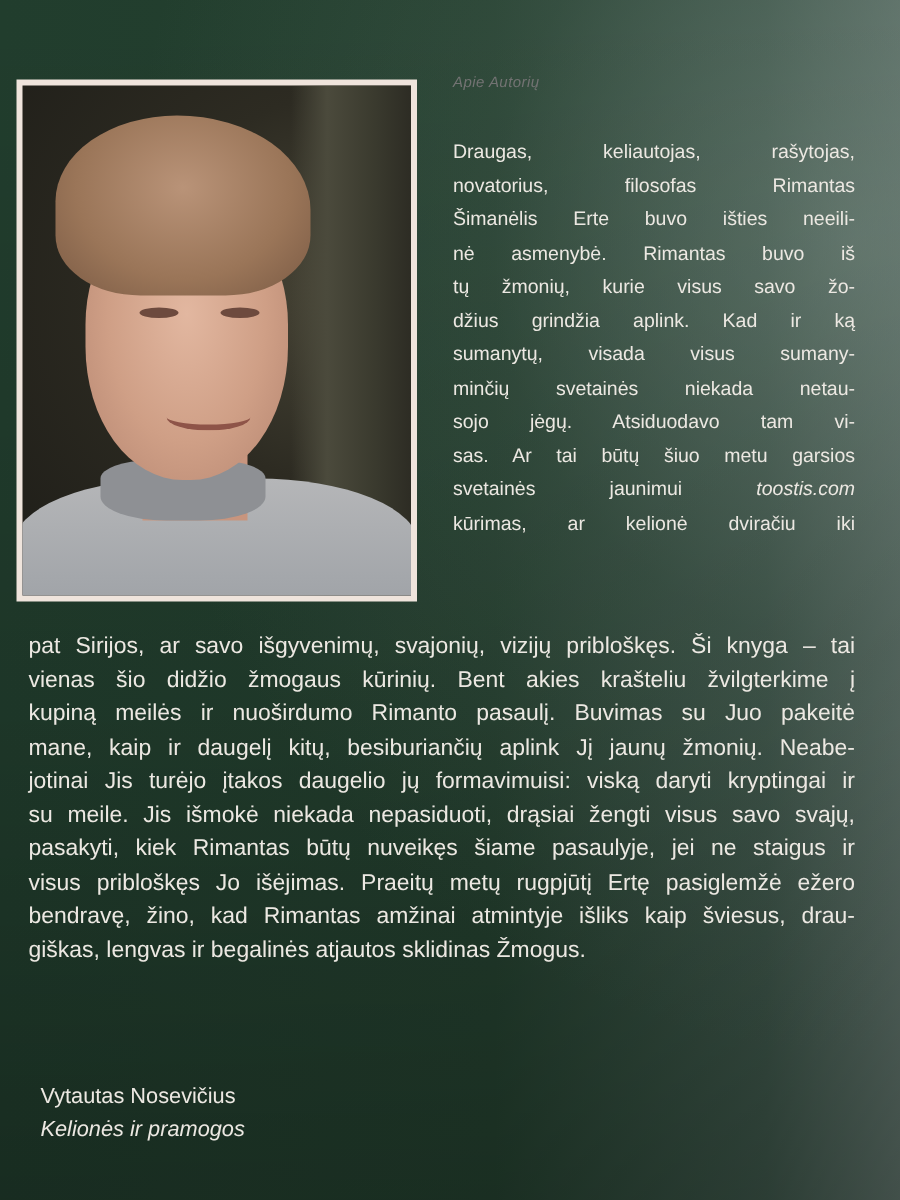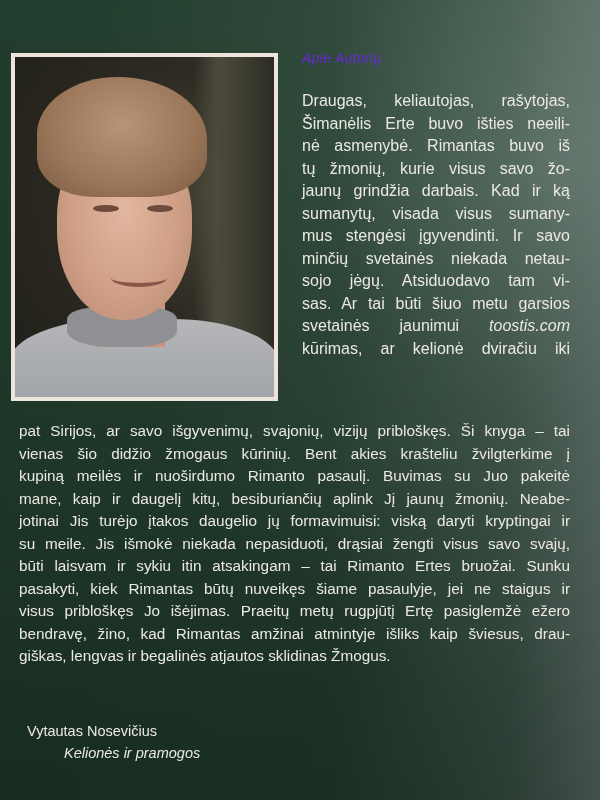--- a/index.html
+++ b/index.html
@@ -52,36 +52,36 @@
       border-radius: 40% 40% 0 0;
       background: linear-gradient(180deg, #b5b6b8 0%, #a4a7ab 60%, #9a9da2 100%);
     }
     .photo .collar {
       position: absolute; left: 52px; top: 250px; width: 110px; height: 40px;
       border-radius: 30% 30% 40% 40%;
       background: #8e9094;
     }
     .heading {
       position: absolute; left: 302px; top: 50px;
-      font-style: italic; font-size: 14px; letter-spacing: 0.3px; color: #6d28d9;
+      font-style: italic; font-size: 10px; letter-spacing: 0.3px; color: #737373;
     }
     .col-text {
       position: absolute; left: 302px; top: 90px; width: 268px;
-      font-size: 16px; line-height: 22.5px; text-align: justify; text-align-last: justify;
+      font-size: 13px; line-height: 22.5px; text-align: justify; text-align-last: justify;
     }
     .full-text {
       position: absolute; left: 19px; top: 420px; width: 551px;
       font-size: 15.3px; line-height: 22.5px; text-align: justify;
     }
     .line { display: block; white-space: nowrap; }
     .col-text .line { text-align-last: justify; text-align: justify; white-space: normal; }
     .full-text .line { text-align: justify; text-align-last: justify; white-space: normal; }
     .full-text .line.last { text-align-last: left; }
     .signature { position: absolute; left: 27px; top: 720px; font-size: 14.5px; line-height: 22px; }
-    .signature .source { font-style: italic; margin-left: 37px; }
+    .signature .source { font-style: italic; }
     em { font-style: italic; }
   </style>
 </head>
 <body>
 
 <div class="shade"></div>
 
 <div class="photo-frame">
   <div class="photo">
     <div class="tree"></div>
@@ -93,41 +93,40 @@
     <div class="eye l"></div>
     <div class="eye r"></div>
     <div class="mouth"></div>
   </div>
 </div>
 
 <div class="heading">Apie  Autorių</div>
 
 <div class="col-text">
   <span class="line">Draugas, keliautojas, rašytojas,</span>
+  <span class="line">novatorius, filosofas Rimantas</span>
   <span class="line">Šimanėlis Erte buvo išties neeili-</span>
   <span class="line">nė asmenybė. Rimantas buvo iš</span>
   <span class="line">tų žmonių, kurie visus savo žo-</span>
-  <span class="line">jaunų grindžia darbais. Kad ir ką</span>
+  <span class="line">džius grindžia aplink. Kad ir ką</span>
   <span class="line">sumanytų, visada visus sumany-</span>
-  <span class="line">mus stengėsi įgyvendinti. Ir savo</span>
   <span class="line">minčių svetainės niekada netau-</span>
   <span class="line">sojo jėgų. Atsiduodavo tam vi-</span>
-  <span class="line">sas. Ar tai būti šiuo metu garsios</span>
+  <span class="line">sas. Ar tai būtų šiuo metu garsios</span>
   <span class="line"><span>svetainės jaunimui</span> <em>toostis.com</em></span>
   <span class="line">kūrimas, ar kelionė dviračiu iki</span>
 </div>
 
 <div class="full-text">
   <span class="line">pat Sirijos, ar savo išgyvenimų, svajonių, vizijų pribloškęs. Ši knyga – tai</span>
   <span class="line">vienas šio didžio žmogaus kūrinių. Bent akies krašteliu žvilgterkime į</span>
   <span class="line">kupiną meilės ir nuoširdumo Rimanto pasaulį. Buvimas su Juo pakeitė</span>
   <span class="line">mane, kaip ir daugelį kitų, besiburiančių aplink Jį jaunų žmonių. Neabe-</span>
   <span class="line">jotinai Jis turėjo įtakos daugelio jų formavimuisi: viską daryti kryptingai ir</span>
   <span class="line">su meile. Jis išmokė niekada nepasiduoti, drąsiai žengti visus savo svajų,</span>
-  <span class="line">būti laisvam ir sykiu itin atsakingam – tai Rimanto Ertes bruožai. Sunku</span>
   <span class="line">pasakyti, kiek Rimantas būtų nuveikęs šiame pasaulyje, jei ne staigus ir</span>
   <span class="line">visus pribloškęs Jo išėjimas. Praeitų metų rugpjūtį Ertę pasiglemžė ežero</span>
   <span class="line">bendravę, žino, kad Rimantas amžinai atmintyje išliks kaip šviesus, drau-</span>
   <span class="line last">giškas, lengvas ir begalinės atjautos sklidinas Žmogus.</span>
 </div>
 
 <div class="signature">
   <div>Vytautas Nosevičius</div>
   <div class="source">Kelionės ir pramogos</div>
 </div>

